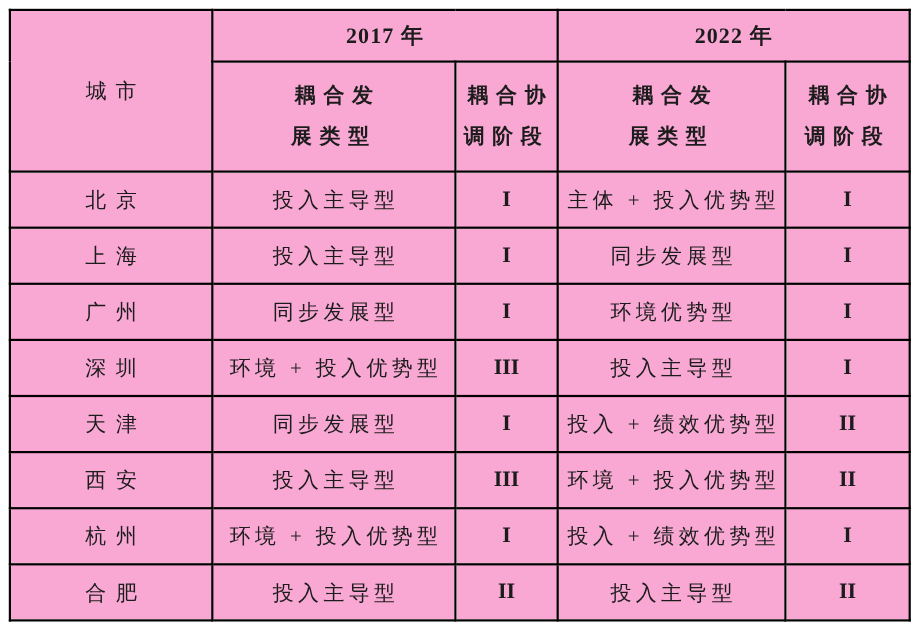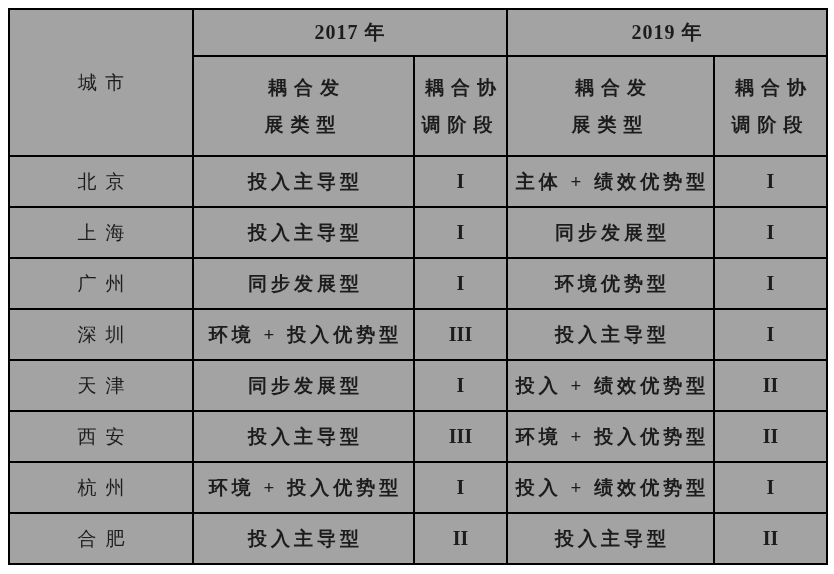--- a/index.html
+++ b/index.html
@@ -24,21 +24,21 @@
     height: 557px;
     border-collapse: collapse;
     table-layout: fixed;
   }
   table.data-table th,
   table.data-table td {
     border: 2px solid #000000;
     text-align: center;
     vertical-align: middle;
     padding: 0;
-    background: #a3a3a3;
+    background: #f9a8d4;
     overflow: hidden;
   }
   
   th.year-cell {
     font-size: 20px;
     font-weight: bold;
     letter-spacing: 1px;
     height: 45px;
   }
   th.corner-cell {
@@ -61,21 +61,20 @@
   td.city-cell {
     font-size: 19px;
     letter-spacing: 9px;
     text-indent: 9px;
   }
   td.type-cell {
     font-size: 19px;
     letter-spacing: 4px;
     text-indent: 4px;
     white-space: nowrap;
-    font-weight: bold;
   }
   td.stage-cell {
     font-size: 20px;
     font-weight: bold;
     letter-spacing: 0;
     font-family: "Liberation Serif", "DejaVu Serif", serif;
   }
 </style>
 </head>
 <body>
@@ -86,38 +85,38 @@
       <col style="width:184px">
       <col style="width:221px">
       <col style="width:93px">
       <col style="width:207px">
       <col style="width:113px">
     </colgroup>
     <tbody>
       <tr>
         <th class="corner-cell" rowspan="2">城市</th>
         <th class="year-cell" colspan="2">2017 年</th>
-        <th class="year-cell" colspan="2">2019 年</th>
+        <th class="year-cell" colspan="2">2022 年</th>
       </tr>
       <tr>
         <th class="sub-header">耦合发
 展类型</th>
         <th class="sub-header">耦合协
 调阶段</th>
         <th class="sub-header">耦合发
 展类型</th>
         <th class="sub-header">耦合协
 调阶段</th>
       </tr>
 
       <tr class="body-row">
         <td class="city-cell">北京</td>
         <td class="type-cell">投入主导型</td>
         <td class="stage-cell">I</td>
-        <td class="type-cell">主体 + 绩效优势型</td>
+        <td class="type-cell">主体 + 投入优势型</td>
         <td class="stage-cell">I</td>
       </tr>
       <tr class="body-row">
         <td class="city-cell">上海</td>
         <td class="type-cell">投入主导型</td>
         <td class="stage-cell">I</td>
         <td class="type-cell">同步发展型</td>
         <td class="stage-cell">I</td>
       </tr>
       <tr class="body-row">

